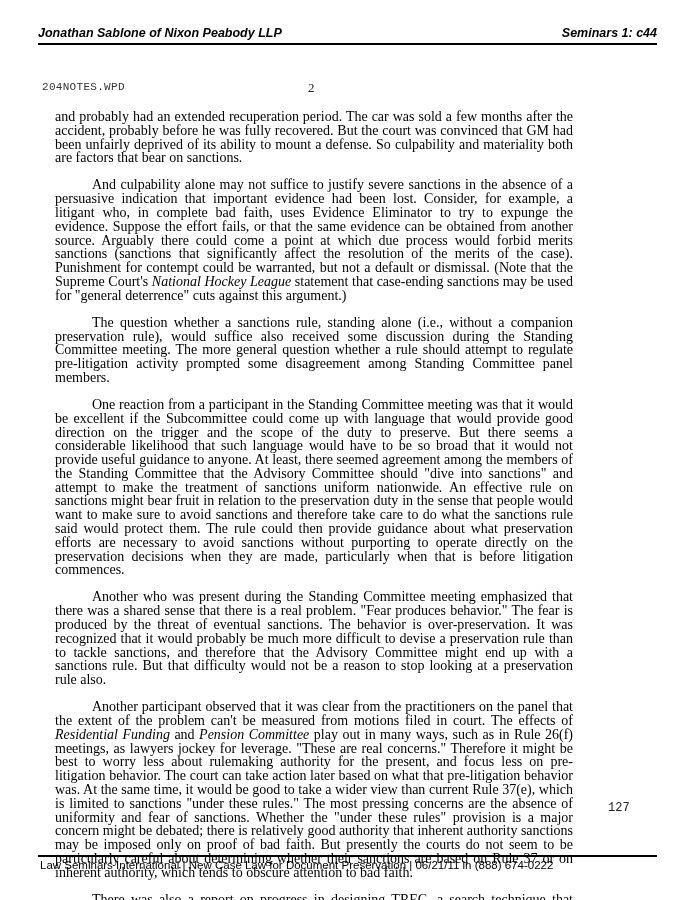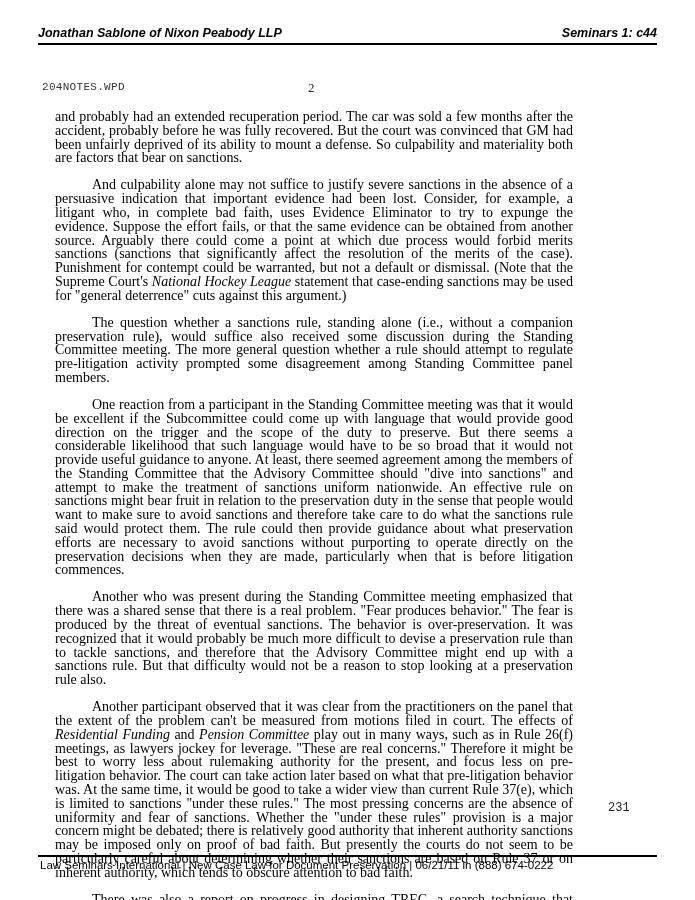--- a/index.html
+++ b/index.html
@@ -35,16 +35,16 @@
 <div class="body-text" id="body-text">
     <p><span>and probably had an extended recuperation period.  The car was sold a few months after the accident, probably before he was fully recovered.  But the court was convinced that GM had been unfairly deprived of its ability to mount a defense.  So culpability and materiality both are factors that bear on sanctions.</span></p>
     <p class="indent"><span>And culpability alone may not suffice to justify severe sanctions in the absence of a persuasive indication that important evidence had been lost.  Consider, for example, a litigant who, in complete bad faith, uses Evidence Eliminator to try to expunge the evidence.  Suppose the effort fails, or that the same evidence can be obtained from another source.  Arguably there could come a point at which due process would forbid merits sanctions (sanctions that significantly affect the resolution of the merits of the case).  Punishment for contempt could be warranted, but not a default or dismissal.  (Note that the Supreme Court's </span><i>National Hockey League</i><span> statement that case-ending sanctions may be used for "general deterrence" cuts against this argument.)</span></p>
     <p class="indent"><span>The question whether a sanctions rule, standing alone (i.e., without a companion preservation rule), would suffice also received some discussion during the Standing Committee meeting.  The more general question whether a rule should attempt to regulate pre-litigation activity prompted some disagreement among Standing Committee panel members.</span></p>
     <p class="indent"><span>One reaction from a participant in the Standing Committee meeting was that it would be excellent if the Subcommittee could come up with language that would provide good direction on the trigger and the scope of the duty to preserve.  But there seems a considerable likelihood that such language would have to be so broad that it would not provide useful guidance to anyone.  At least, there seemed agreement among the members of the Standing Committee that the Advisory Committee should "dive into sanctions" and attempt to make the treatment of sanctions uniform nationwide.  An effective rule on sanctions might bear fruit in relation to the preservation duty in the sense that people would want to make sure to avoid sanctions and therefore take care to do what the sanctions rule said would protect them.  The rule could then provide guidance about what preservation efforts are necessary to avoid sanctions without purporting to operate directly on the preservation decisions when they are made, particularly when that is before litigation commences.</span></p>
     <p class="indent"><span>Another who was present during the Standing Committee meeting emphasized that there was a shared sense that there is a real problem.  "Fear produces behavior."  The fear is produced by the threat of eventual sanctions.  The behavior is over-preservation.  It was recognized that it would probably be much more difficult to devise a preservation rule than to tackle sanctions, and therefore that the Advisory Committee might end up with a sanctions rule.  But that difficulty would not be a reason to stop looking at a preservation rule also.</span></p>
     <p class="indent"><span>Another participant observed that it was clear from the practitioners on the panel that the extent of the problem can't be measured from motions filed in court.  The effects of </span><i>Residential Funding</i><span> and </span><i>Pension Committee</i><span> play out in many ways, such as in Rule 26(f) meetings, as lawyers jockey for leverage.  "These are real concerns."  Therefore it might be best to worry less about rulemaking authority for the present, and focus less on pre-litigation behavior.  The court can take action later based on what that pre-litigation behavior was.  At the same time, it would be good to take a wider view than current Rule 37(e), which is limited to sanctions "under these rules."  The most pressing concerns are the absence of uniformity and fear of sanctions.  Whether the "under these rules" provision is a major concern might be debated; there is relatively good authority that inherent authority sanctions may be imposed only on proof of bad faith.  But presently the courts do not seem to be particularly careful about determining whether their sanctions are based on Rule 37 or on inherent authority, which tends to obscure attention to bad faith.</span></p>
     <p class="indent"><span>There was also a report on progress in designing TREC, a search technique that appears to</span></p>
   </div>
 
-<div class="bates">231</div>
+<div class="bates">127</div>
 
 <div class="footer-rule"></div>
 <div class="footer">Law Seminars International | New Case Law for Document Preservation | 06/21/11 in (888) 674-0222</div>
 
 </body></html>

